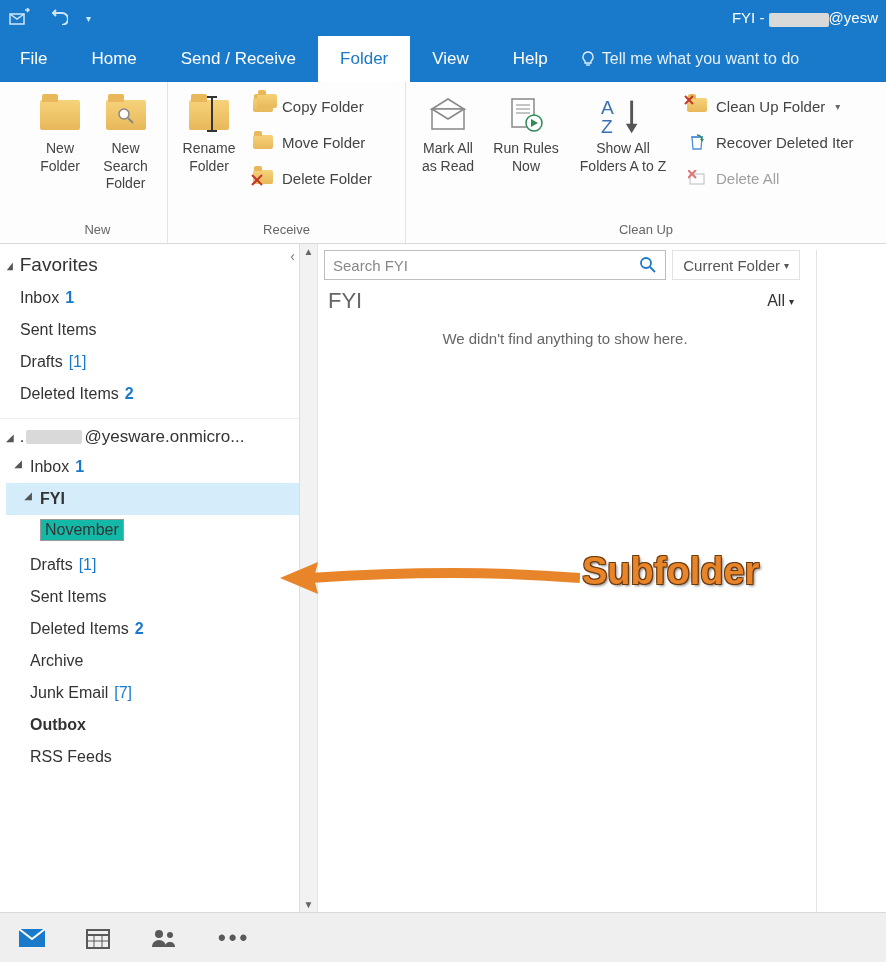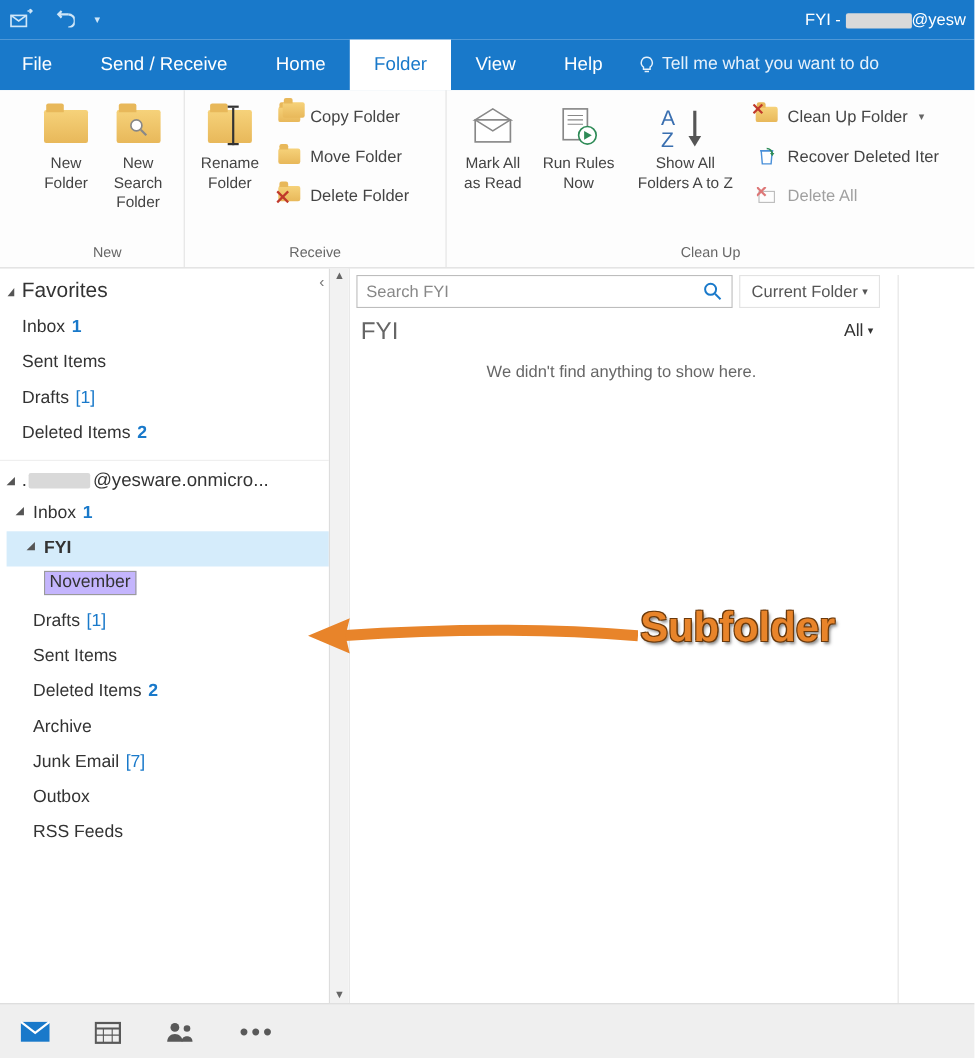--- a/index.html
+++ b/index.html
@@ -46,21 +46,21 @@
   .folderitem { padding:7px 10px 7px 20px; font-size:16px; color:#333; cursor:pointer; display:flex; align-items:flex-start; gap:6px; white-space:nowrap;}
   .folderitem .count-blue { color:#1979ca; font-weight:700; }
   .folderitem .count-bracket { color:#1979ca; font-weight:400; }
   .acct-hdr { display:flex; align-items:center; gap:6px; padding:8px 6px 4px 6px; font-size:17px; color:#333; margin-top:8px; border-top:1px solid #eee;}
   .acct-hdr .tri { font-size:10px; color:#555;}
   .tree1 { padding-left:6px;}
   .tree1 .folderitem { padding-left:16px; }
   .expander { font-size:10px; color:#555; width:12px; display:inline-block; text-align:center;}
   .selected { background:#d5ecfb; }
   .selected .name { font-weight:700; }
-  .new-edit { display:inline-block; border:1px solid #9a9a9a; padding:1px 4px; font-size:16px; color:#333; background:#c4b5fd; margin-left:34px;}
+  .new-edit { display:inline-block; border:1px solid #9a9a9a; padding:1px 4px; font-size:16px; color:#333; background:#14b8a6; margin-left:34px;}
 
   
   .readpane { flex:1; display:flex; padding:6px 0 0 4px; gap:4px;}
   .msgcol { flex:1; display:flex; flex-direction:column; min-width:0;}
   .searchrow { display:flex; gap:6px; height:30px; margin:0 8px 6px 2px;}
   .searchbox { flex:1; border:1px solid #bdbdbd; display:flex; align-items:center; padding:0 8px; color:#888; font-size:15px; justify-content:space-between;}
   .scopebox { border:1px solid #e2e2e2; padding:0 10px; display:flex; align-items:center; color:#555; font-size:15px; gap:4px;}
   .msgheader { display:flex; align-items:center; justify-content:space-between; padding:2px 14px 6px 6px;}
   .msgheader .foldername { font-size:22px; color:#666;}
   .msgheader .filter { color:#333; font-size:16px; display:flex; align-items:center; gap:4px;}
@@ -99,22 +99,22 @@
     </span>
     <span style="font-size:10px;color:#cfe6f8;">▾</span>
   </div>
   <div class="title-right">
     <span>FYI - </span><span class="redact" style="width:60px;"></span><span>@yesw</span>
   </div>
 </div>
 
 <div class="menutabs">
   <div class="tab file">File</div>
+  <div class="tab">Home</div>
   <div class="tab">Send / Receive</div>
-  <div class="tab">Home</div>
   <div class="tab active">Folder</div>
   <div class="tab">View</div>
   <div class="tab">Help</div>
   <div class="tellme">
     <svg width="16" height="16" viewBox="0 0 16 16">
         <path d="M8 1a5 5 0 0 0-3 9v2h6v-2a5 5 0 0 0-3-9z" fill="none" stroke="#e6f1fb" stroke-width="1.3"></path>
         <line x1="6" y1="14" x2="10" y2="14" stroke="#e6f1fb" stroke-width="1.3"></line>
       </svg>
     <span>Tell me what you want to do</span>
   </div>
@@ -328,21 +328,21 @@
           </div>
           <div class="folderitem" style="padding-left: 6px;">
             <span class="expander"></span>
             <span class="name">Archive</span>
           </div>
           <div class="folderitem" style="padding-left: 6px;">
             <span class="expander"></span>
             <span class="name">Junk Email</span>
             <span class="count-bracket">[7]</span>
           </div>
-          <div class="folderitem" style="padding-left: 6px;">
+          <div class="folderitem" style="padding-left: 6px; font-weight: bold;">
             <span class="expander"></span>
             <span class="name">Outbox</span>
           </div>
           <div class="folderitem" style="padding-left: 6px;">
             <span class="expander"></span>
             <span class="name">RSS Feeds</span>
           </div>
         </div>
     </div>
     <div class="navscroll">

